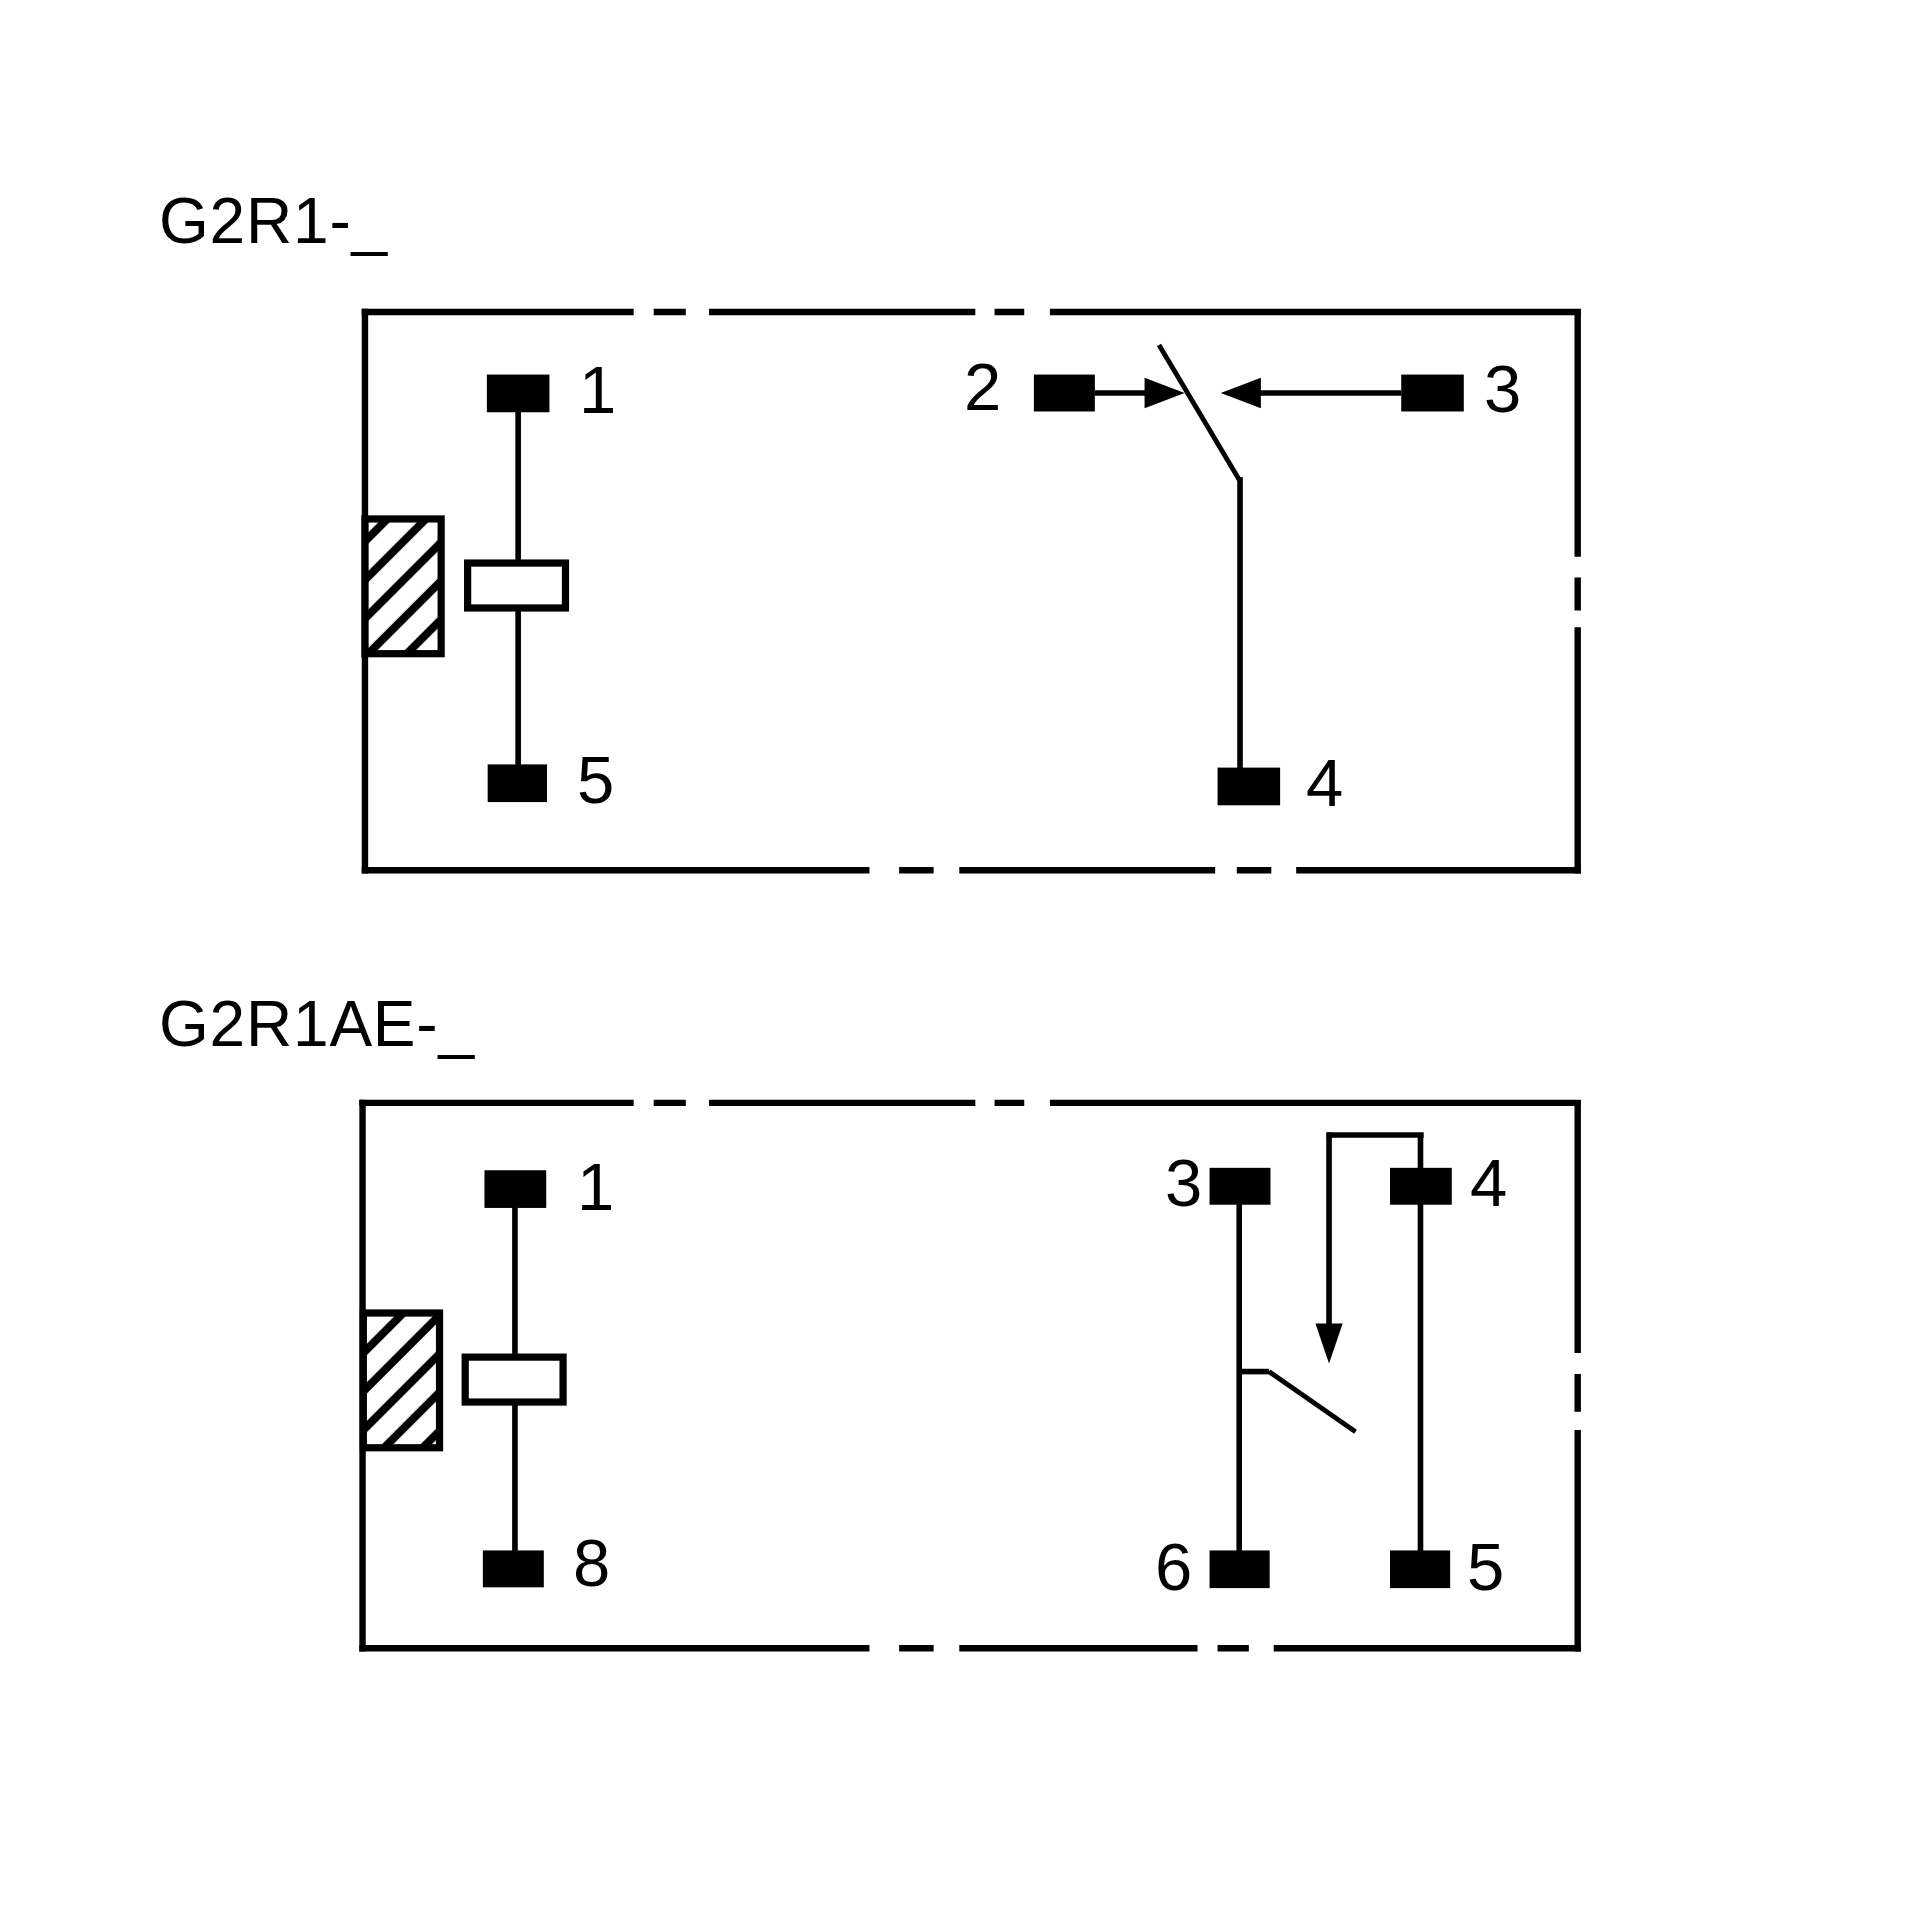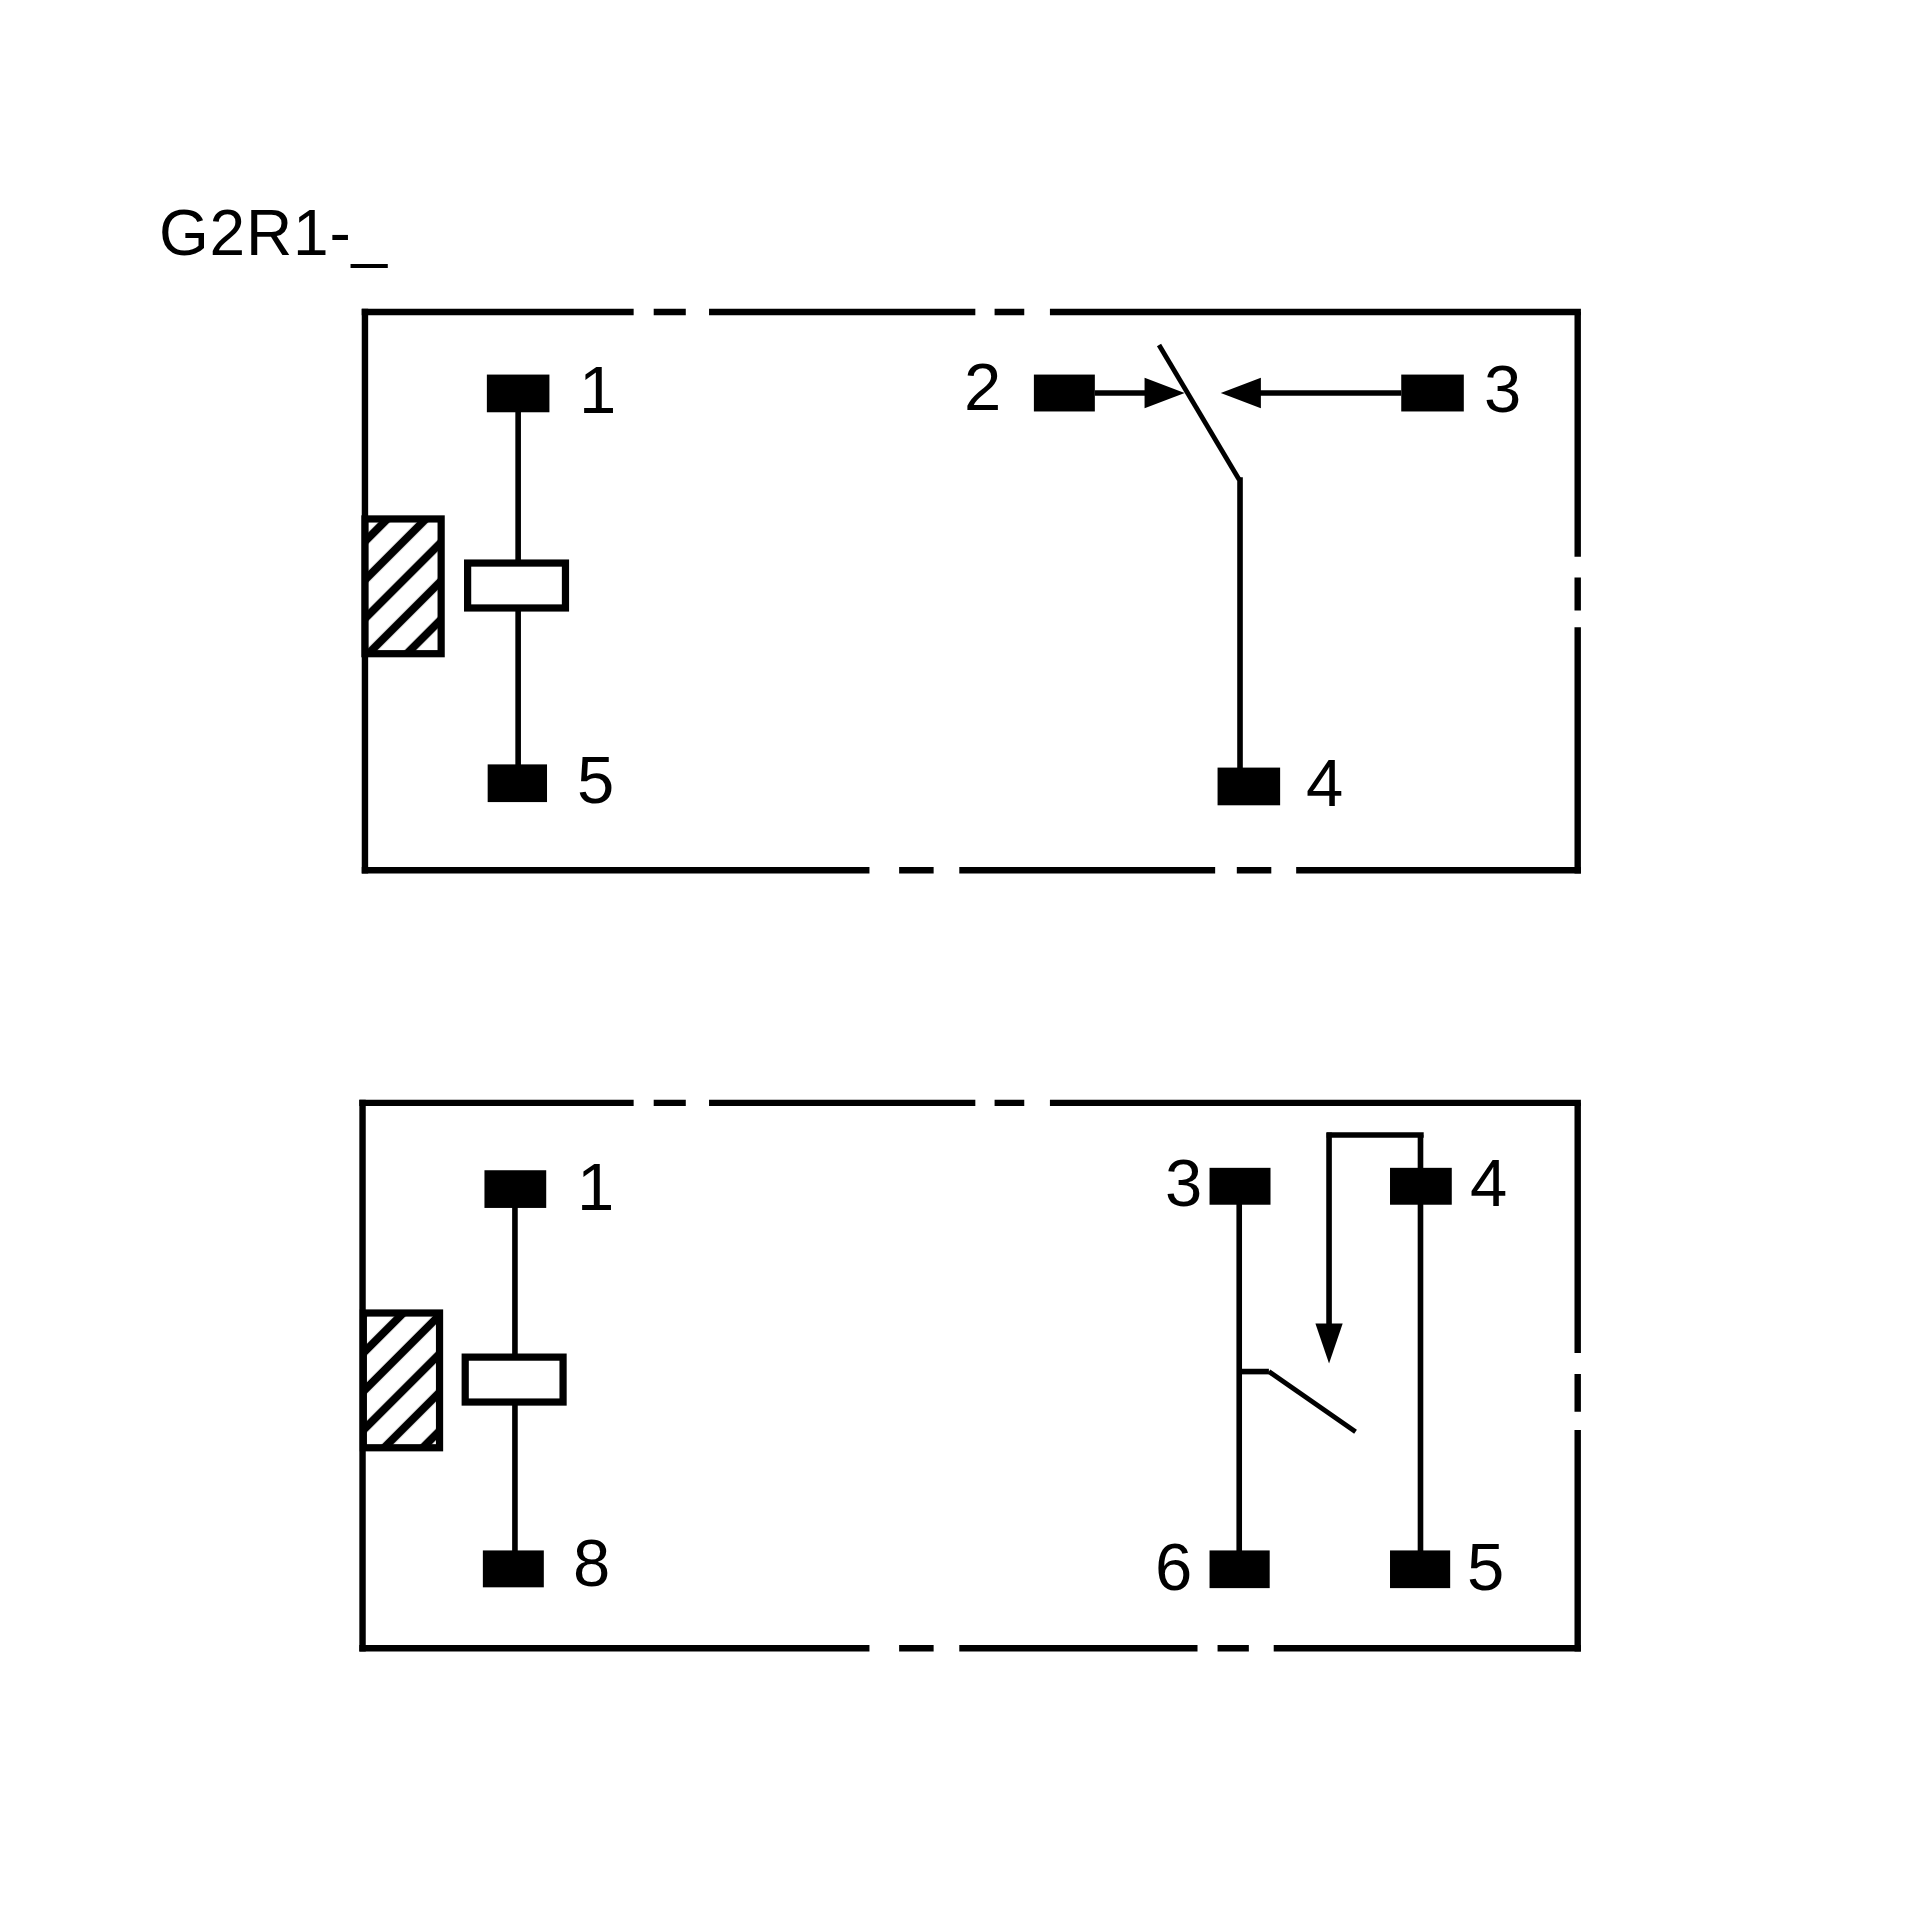--- a/index.html
+++ b/index.html
@@ -106,28 +106,29 @@
     <g fill="currentColor" stroke="none">
       <rect x="604" y="1459" width="77" height="47"></rect>
       <rect x="602" y="1933" width="76" height="46"></rect>
       <rect x="1508" y="1456" width="76" height="46"></rect>
       <rect x="1733" y="1456" width="77" height="46"></rect>
       <rect x="1508" y="1933" width="75" height="47"></rect>
       <rect x="1733" y="1933" width="75" height="47"></rect>
     </g>
   </svg>
 
-  <div class="label diagram-title" style="left:159px; top:201px;">G2R1-_</div>
+  <div class="label diagram-title" style="left:159px; top:189px;">G2R1-_</div>
 
   <div class="label pin-label" style="left:579px; top:356px;">1</div>
   <div class="label pin-label" style="left:964px; top:353px;">2</div>
   <div class="label pin-label" style="left:1484px; top:355px;">3</div>
   <div class="label pin-label" style="left:577px; top:746px;">5</div>
   <div class="label pin-label" style="left:1306px; top:749px;">4</div>
 
+  <div class="label diagram-title" style="left:159px; top:992px;">G2R1AE-_</div>
 
   <div class="label pin-label" style="left:577px; top:1153px;">1</div>
   <div class="label pin-label" style="left:1165px; top:1149px;">3</div>
   <div class="label pin-label" style="left:1470px; top:1149px;">4</div>
   <div class="label pin-label" style="left:573px; top:1529px;">8</div>
   <div class="label pin-label" style="left:1155px; top:1533px;">6</div>
   <div class="label pin-label" style="left:1467px; top:1533px;">5</div>
 
 </div>
 

